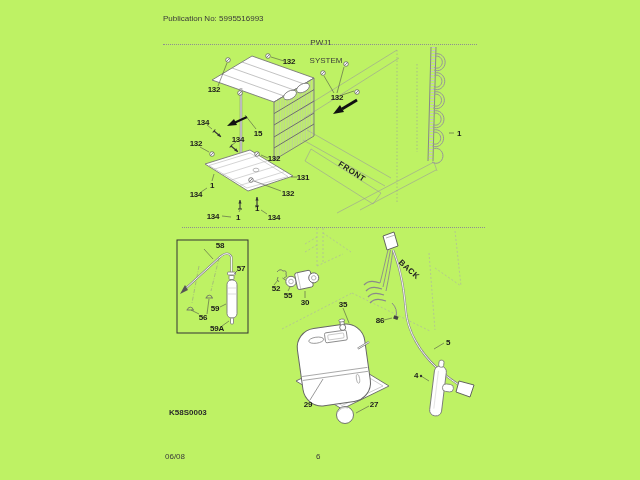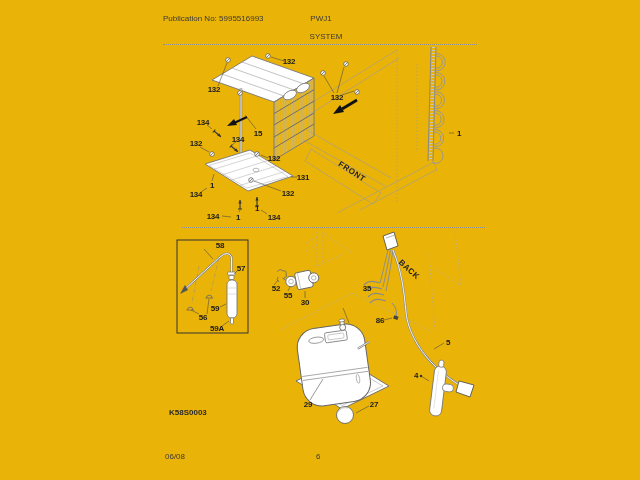--- a/index.html
+++ b/index.html
@@ -1,19 +1,19 @@
 <!DOCTYPE html>
 <html><head>
 <meta charset="utf-8">
 <style>
   html,body{margin:0;padding:0;background:#fff;}
-  .page{position:relative;width:640px;height:480px;background:#eab308;overflow:hidden;
+  .page{position:relative;width:640px;height:480px;background:#bef264;overflow:hidden;
         font-family:"Liberation Sans",sans-serif;}
   .hdr-text{position:absolute;font-size:8px;color:#3a3a3a;white-space:nowrap;}
-  .centered{transform:translate(-50%,0);}
+  .centered{transform:translate(-50%,0);margin-top:24px;}
   .rule{position:absolute;border-top:1px dotted #8f8f8f;height:0;}
   .rule-top{left:163px;top:44px;width:314px;}
   .rule-mid{left:182px;top:227px;width:303px;}
   svg.art{position:absolute;left:0;top:0;}
   .callout{position:absolute;transform:translate(-50%,-50%);font-size:8px;font-weight:700;
            color:#1c1c1c;white-space:nowrap;letter-spacing:-0.2px;}
   .rot{position:absolute;font-size:8px;font-weight:700;color:#222;white-space:nowrap;
        transform-origin:center;}
   .front-label{left:331px;top:167px;width:42px;text-align:center;transform:rotate(33deg);letter-spacing:.6px;}
   .back-label{left:392px;top:265px;width:34px;text-align:center;transform:rotate(42deg);letter-spacing:.4px;}
@@ -305,21 +305,21 @@
       <span class="callout" style="left: 274px; top: 217px;">134</span>
       <span class="callout" style="left: 459px; top: 133px;">1</span>
       <span class="callout" style="left: 202px; top: 245px; padding-left: 36px;">58</span>
       <span class="callout" style="left: 241px; top: 268px;">57</span>
       <span class="callout" style="left: 215px; top: 308px;">59</span>
       <span class="callout" style="left: 203px; top: 317px;">56</span>
       <span class="callout" style="left: 217px; top: 328px;">59A</span>
       <span class="callout" style="left: 276px; top: 288px;">52</span>
       <span class="callout" style="left: 288px; top: 295px;">55</span>
       <span class="callout" style="left: 305px; top: 302px;">30</span>
-      <span class="callout" style="left: 343px; top: 288px; margin-left: 24px;">35</span>
+      <span class="callout" style="left: 343px; top: 304px;">35</span>
       <span class="callout" style="left: 380px; top: 320px;">86</span>
       <span class="callout" style="left: 448px; top: 342px;">5</span>
       <span class="callout" style="left: 416px; top: 375px;">4</span>
       <span class="callout" style="left: 308px; top: 404px;">29</span>
       <span class="callout" style="left: 374px; top: 404px;">27</span>
     </div>
 
   <div class="rot front-label">FRONT</div>
   <div class="rot back-label">BACK</div>
 

